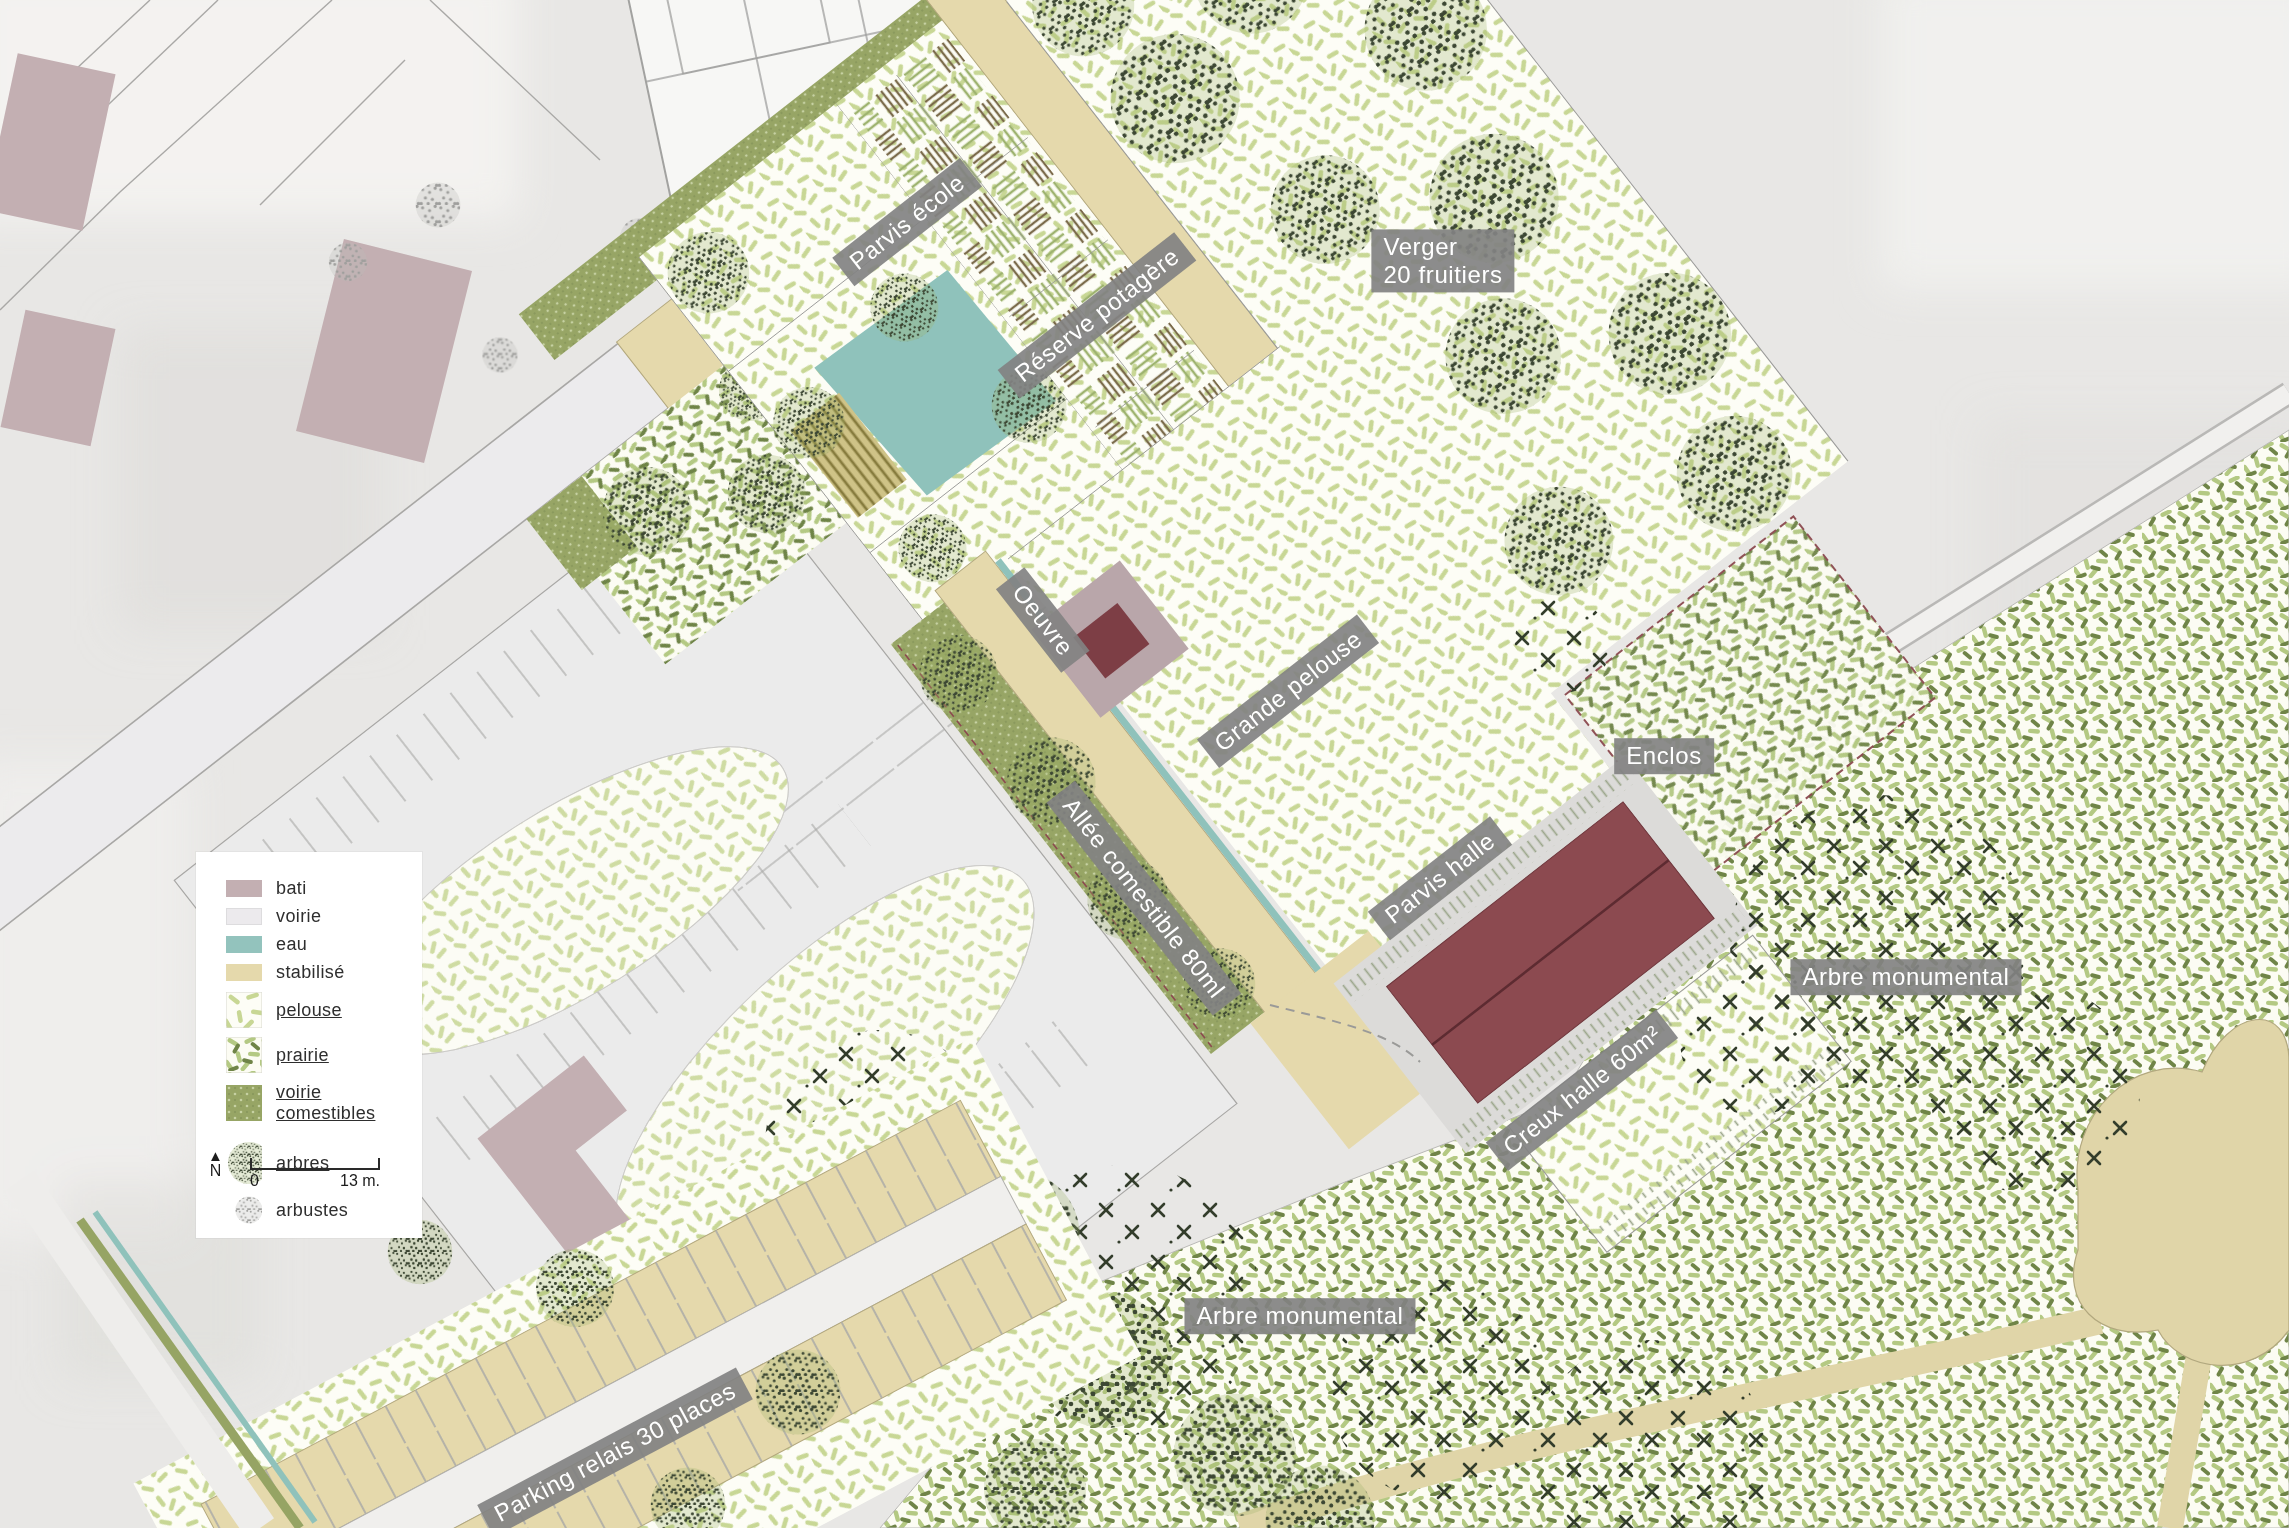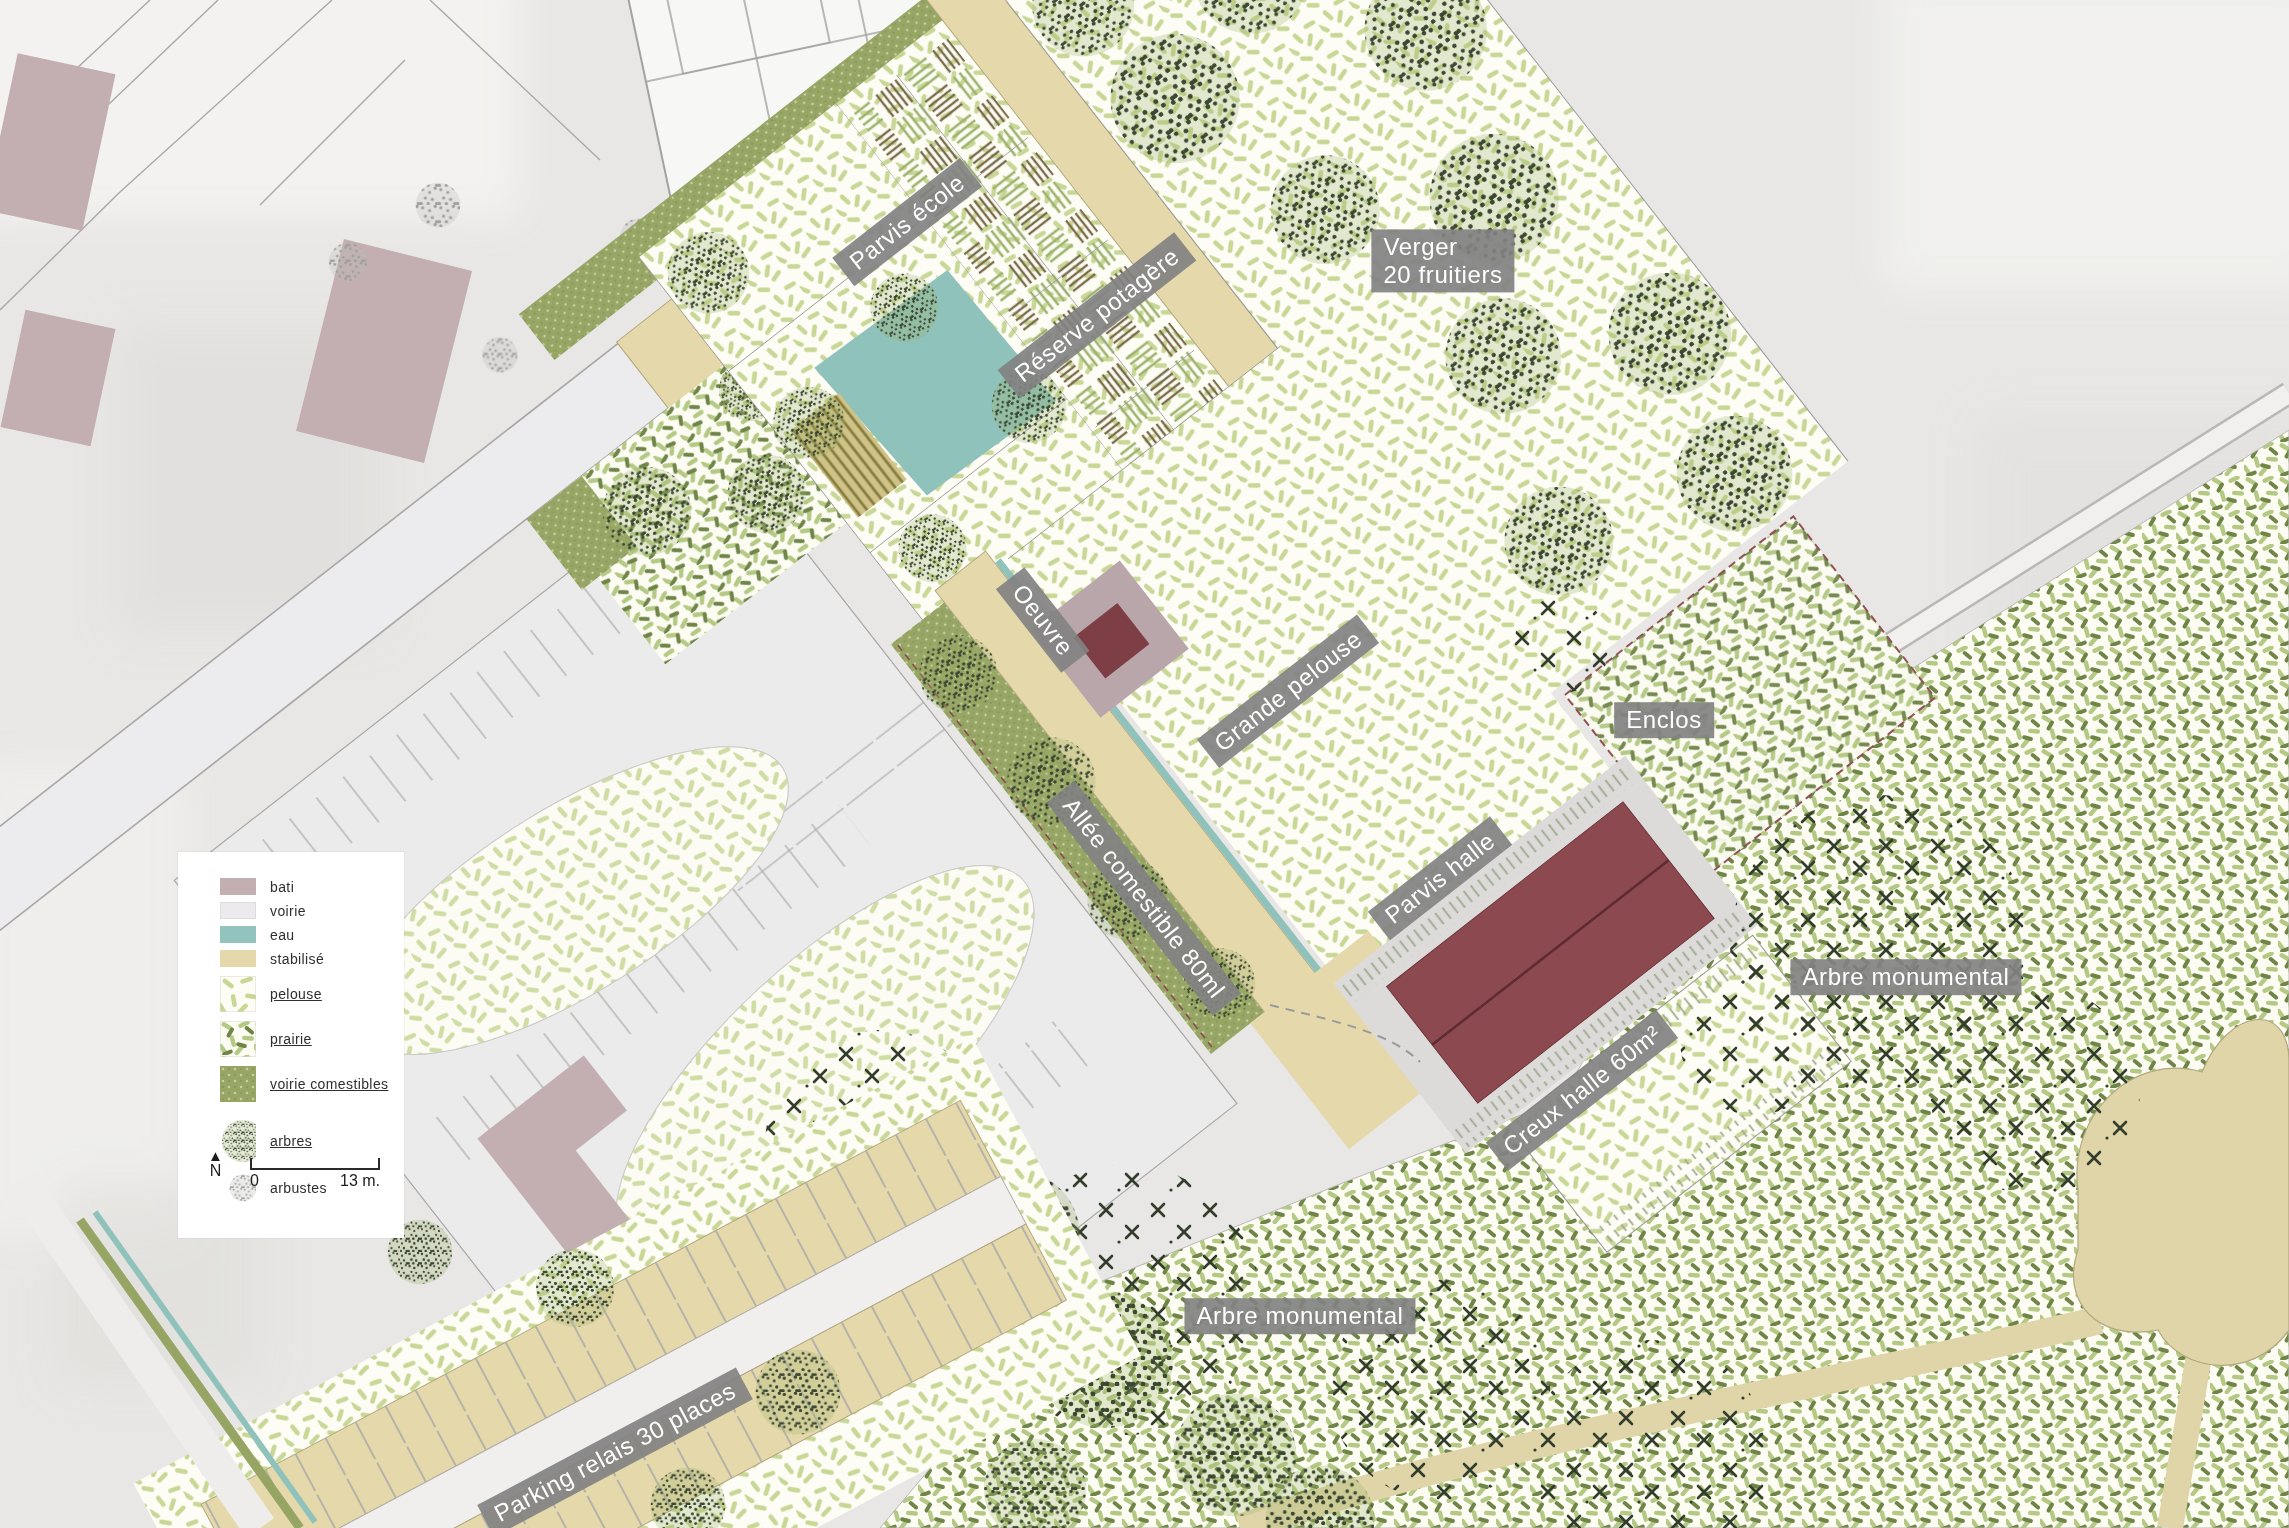--- a/index.html
+++ b/index.html
@@ -15,25 +15,25 @@
     background:rgba(130,130,130,0.92);
     color:#ffffff;
     font-size:24px;
     letter-spacing:0.6px;
     padding:4px 12px;
     white-space:nowrap;
     line-height:1.15;
   }
   .map-label.two-line span{display:block;}
   #legend{
-    position:absolute;left:178px;top:852px;width:226px;height:386px;
+    position:absolute;left:196px;top:852px;width:226px;height:386px;
     background:#ffffff;
     box-shadow:0 0 0 1px rgba(0,0,0,0.03);
-    padding:26px 0 0 42px;box-sizing:border-box;
-    color:#2e2e2e;font-size:14px;letter-spacing:0.4px;
+    padding:26px 0 0 30px;box-sizing:border-box;
+    color:#2e2e2e;font-size:18px;letter-spacing:0.4px;
   }
   .lg-row{display:flex;align-items:center;margin-bottom:7px;}
   .lg-row .sw{width:36px;margin-right:14px;flex:0 0 36px;display:block;}
   .sw-solid{height:17px;}
   .lg-row.big{margin-top:9px;margin-bottom:9px;text-decoration:underline;}
   .lg-sym{width:36px;margin-right:14px;flex:0 0 36px;display:flex;justify-content:center;}
   #compass{position:absolute;left:208px;top:1150px;color:#1c1c1c;text-align:center;font-size:16px;}
   #compass .tri{font-size:15px;line-height:12px;display:block;}
   #scalebar{position:absolute;left:250px;top:1158px;width:130px;color:#1c1c1c;}
   #scalebar .bar{height:10px;border-left:2.5px solid #2a2a2a;border-right:2.5px solid #2a2a2a;border-bottom:2.5px solid #2a2a2a;}
@@ -405,21 +405,21 @@
 
 <div id="labels">
   <div class="map-label" style="left:907px;top:222px;transform:translate(-50%,-50%) rotate(-38deg);">Parvis école</div>
   <div class="map-label" style="left:1097px;top:315px;transform:translate(-50%,-50%) rotate(-38deg);">Réserve potagère</div>
   <div class="map-label two-line" style="left:1443px;top:233px;transform:translate(-50%,-50%);margin-top:28px;">
     <span>Verger</span>
     <span>20 fruitiers</span>
   </div>
   <div class="map-label" style="left:1043px;top:620px;transform:translate(-50%,-50%) rotate(52deg);">Oeuvre</div>
   <div class="map-label" style="left:1288px;top:691px;transform:translate(-50%,-50%) rotate(-38deg);">Grande pelouse</div>
-  <div class="map-label" style="left:1664px;top:720px;transform:translate(-50%,-50%);">Enclos</div>
+  <div class="map-label" style="left:1664px;top:756px;transform:translate(-50%,-50%);">Enclos</div>
   <div class="map-label" style="left:1440px;top:878px;transform:translate(-50%,-50%) rotate(-38deg);">Parvis halle</div>
   <div class="map-label" style="left:1582px;top:1090px;transform:translate(-50%,-50%) rotate(-38deg);">Creux halle 60m²</div>
   <div class="map-label" style="left:1144px;top:898px;transform:translate(-50%,-50%) rotate(52deg);">Allée comestible 80ml</div>
   <div class="map-label" style="left:1906px;top:977px;transform:translate(-50%,-50%);">Arbre monumental</div>
   <div class="map-label" style="left:1300px;top:1316px;transform:translate(-50%,-50%);">Arbre monumental</div>
   <div class="map-label" style="left:615px;top:1452px;transform:translate(-50%,-50%) rotate(-28deg);">Parking relais 30 places</div>
 </div>
 
 <div id="legend">
   <div class="lg-row">

